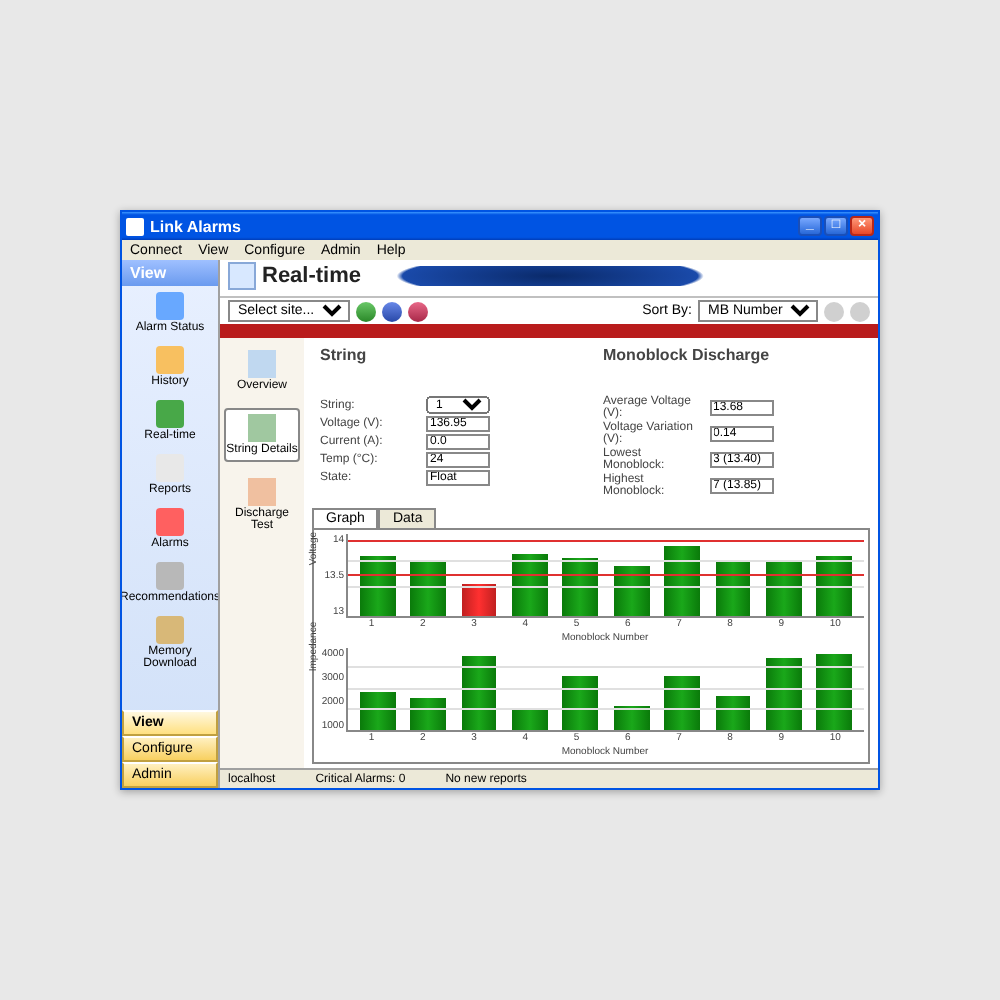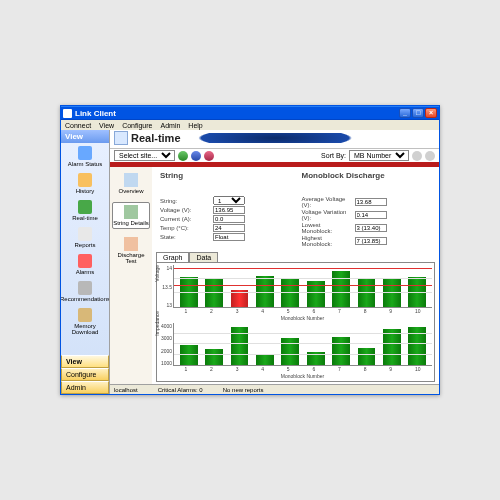--- a/index.html
+++ b/index.html
@@ -20,21 +20,21 @@
 .left-item { display: flex; flex-direction: column; align-items: center; gap: 1px; font-size: 6px; text-align: center; cursor: pointer; }
 .left-icon { width: 14px; height: 14px; border-radius: 2px; }
 .left-stack { display: flex; flex-direction: column; }
 .left-btn { background: linear-gradient(to bottom, #fff0c0, #f8d060); border: 1px solid #c0a040; border-top-color: #fff; font-size: 7px; padding: 2px 4px; text-align: left; cursor: pointer; }
 .left-btn.active { background: linear-gradient(to bottom, #fff8e0, #ffe080); font-weight: bold; }
 .main { flex: 1; background: #fff; display: flex; flex-direction: column; border-left: 1px solid #a0a0a0; }
 .main-header { display: flex; align-items: center; padding: 1px 4px 3px; border-bottom: 1px solid #c0c0c0; }
 .main-header-icon { width: 14px; height: 14px; background: #d8e8ff; border: 1px solid #88a8d8; margin-right: 3px; }
 .main-title { font-size: 11px; font-weight: bold; color: #222; }
 .swoosh { flex: 1; height: 10px; background: radial-gradient(ellipse 60% 200% at 35% 50%, #0a2a6a 0%, #1a4aaa 50%, #fff 52%); border-radius: 0 6px 6px 0; margin-left: 8px; }
-.toolbar { display: flex; align-items: center; padding: 1px 4px; gap: 3px; font-size: 7px; border-bottom: 5px solid #b91c1c; }
+.toolbar { display: flex; align-items: center; padding: 1px 4px; gap: 3px; font-size: 7px; border-bottom: 7px solid #b91c1c; }
 .tb-select { height: 11px; font-size: 7px; background: #fff; border: 1px solid #888; }
 .tb-icon { width: 10px; height: 10px; background: linear-gradient(#6ac868, #2a8828); border-radius: 50%; }
 .main-body { flex: 1; display: flex; overflow: hidden; }
 .sec-nav { width: 42px; padding: 4px 2px; display: flex; flex-direction: column; gap: 6px; align-items: center; background: #f8f4ec; }
 .sec-item { display: flex; flex-direction: column; align-items: center; gap: 1px; font-size: 6px; text-align: center; cursor: pointer; width: 100%; padding: 2px 0; }
 .sec-item.active { border: 1px solid #888; background: #fff; border-radius: 2px; }
 .sec-icon { width: 14px; height: 14px; }
 .content { flex: 1; display: flex; flex-direction: column; padding: 2px 4px; overflow: hidden; }
 .stats-row { display: flex; gap: 12px; padding: 2px 4px 4px; }
 .stats-block { flex: 1; }
@@ -58,21 +58,21 @@
 .x-axis { display: flex; justify-content: space-around; padding-left: 14px; font-size: 5px; color: #444; }
 .x-label { text-align: center; font-size: 5px; color: #444; padding-left: 14px; margin-top: 1px; }
 .statusbar { height: 10px; background: #ece9d8; border-top: 1px solid #a0a0a0; display: flex; align-items: center; font-size: 6px; padding: 0 4px; gap: 20px; }
 </style>
 </head>
 <body>
 
 <div class="window">
   <div class="titlebar">
     <div class="titlebar-icon"></div>
-    <div class="titlebar-text">Link Client</div>
+    <div class="titlebar-text">Link Alarms</div>
     <div class="win-btns">
       <div class="win-btn">_</div>
       <div class="win-btn">□</div>
       <div class="win-btn close">×</div>
     </div>
   </div>
   <div class="menubar">
     <span>Connect</span>
     <span>View</span>
     <span>Configure</span>

